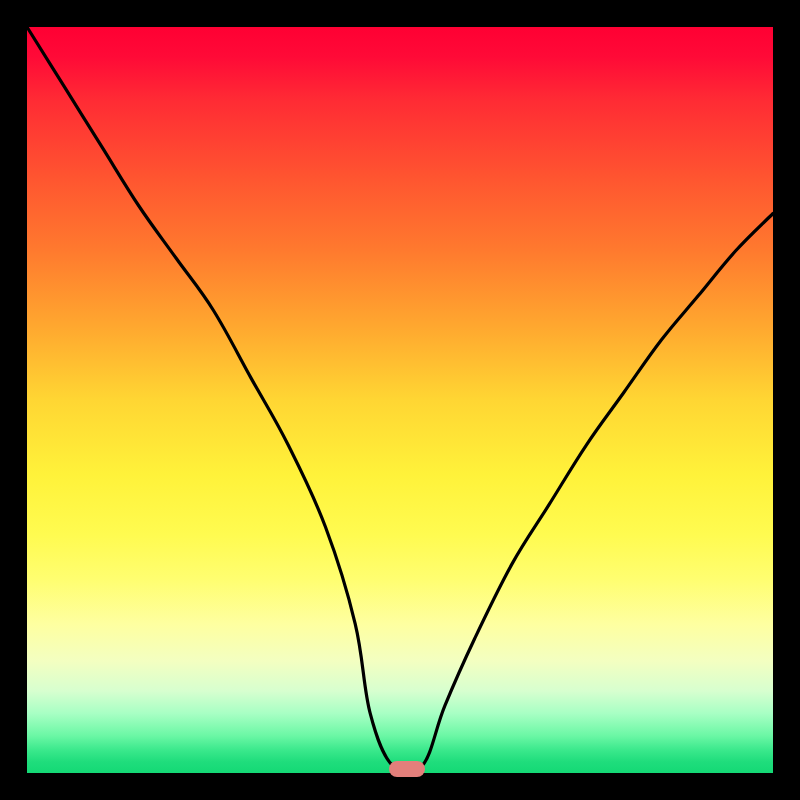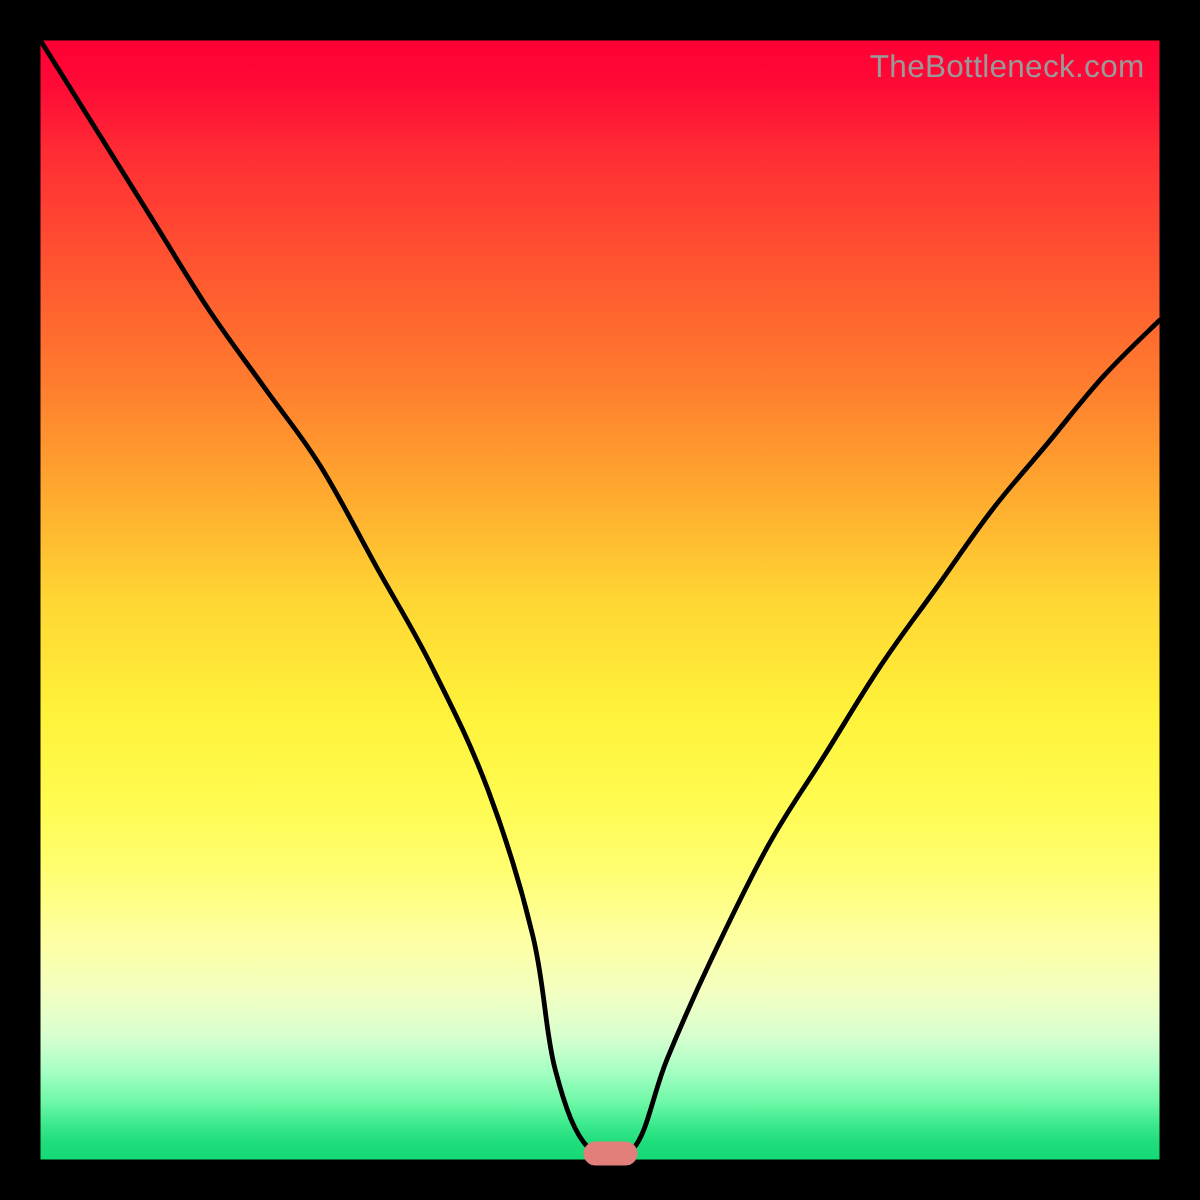--- a/index.html
+++ b/index.html
@@ -70,21 +70,20 @@
     background: #e37f7b;
     border-radius: 8px;
   }
 </style>
 </head>
 <body>
 
 <div class="frame">
   <div class="plot-area">
 
-    <div class="watermark">TheBottleneck.com</div>
 
     <svg class="curve" viewBox="0 0 746 746" preserveAspectRatio="none">
       <path fill="none" stroke="#000" stroke-width="3.2" stroke-linecap="round" d="M 0.0 0.0 C 6.7 10.7, 23.9 38.2, 37.3 59.7 C 50.7 81.2, 61.2 97.9, 74.6 119.4 C 88.0 140.8, 98.5 158.9, 111.9 179.0 C 125.3 199.2, 135.8 212.5, 149.2 231.3 C 162.6 250.1, 173.1 262.0, 186.5 283.5 C 199.9 305.0, 210.4 326.4, 223.8 350.6 C 237.2 374.8, 247.7 390.9, 261.1 417.8 C 274.5 444.6, 286.3 467.6, 298.4 499.8 C 310.5 532.0, 320.2 563.2, 328.2 596.8 C 336.3 630.4, 336.4 660.8, 343.2 686.3 C 349.9 711.8, 356.1 729.1, 365.5 738.5 C 374.9 747.9, 386.0 749.3, 395.4 738.5 C 404.8 727.8, 408.4 701.7, 417.8 678.9 C 427.2 656.0, 435.5 637.2, 447.6 611.7 C 459.7 586.2, 471.5 561.3, 484.9 537.1 C 498.3 512.9, 508.8 498.9, 522.2 477.4 C 535.6 456.0, 546.1 437.9, 559.5 417.8 C 572.9 397.6, 583.4 384.3, 596.8 365.5 C 610.2 346.7, 620.7 330.8, 634.1 313.3 C 647.5 295.9, 658.0 284.7, 671.4 268.6 C 684.8 252.4, 695.3 238.6, 708.7 223.8 C 722.1 209.0, 739.3 193.2, 746.0 186.5"></path>
     </svg>
 
     <div class="marker" style="left: 362.46px; top: 734.27px;"></div>
 
   </div>
 </div>
 

